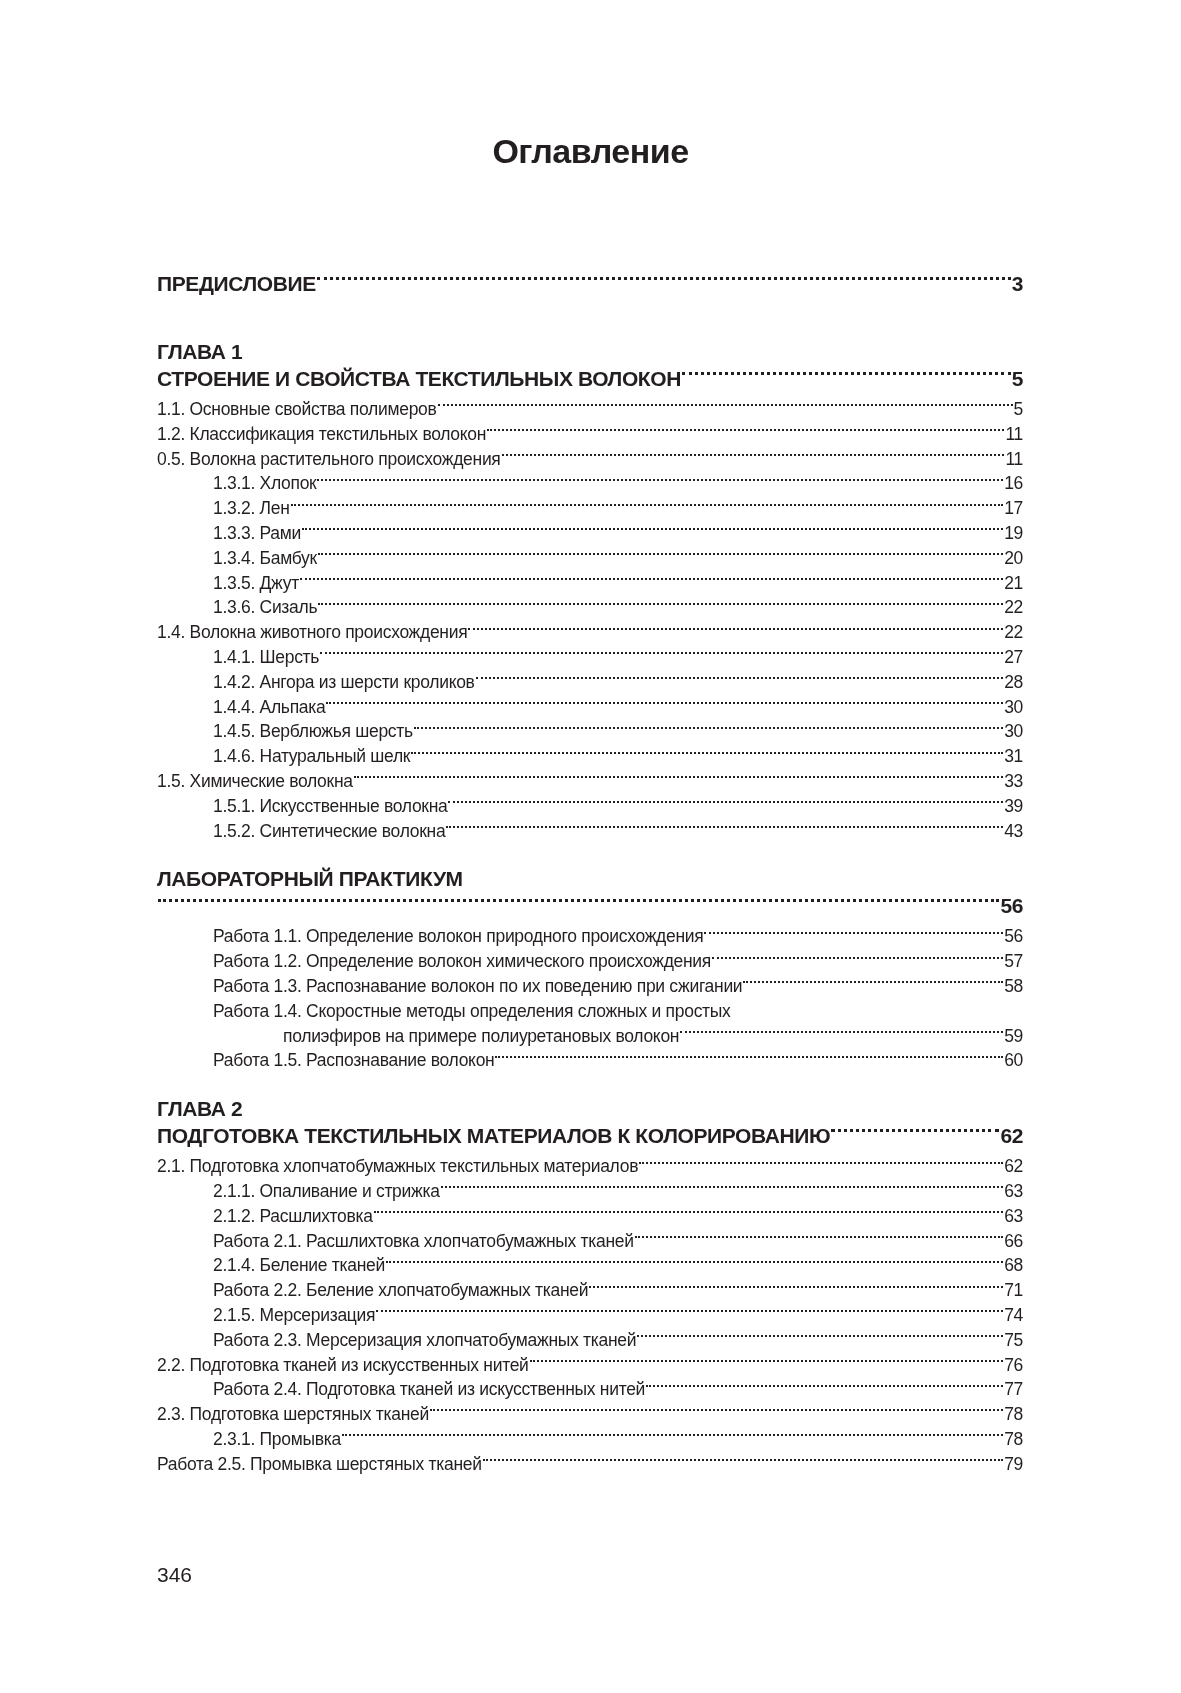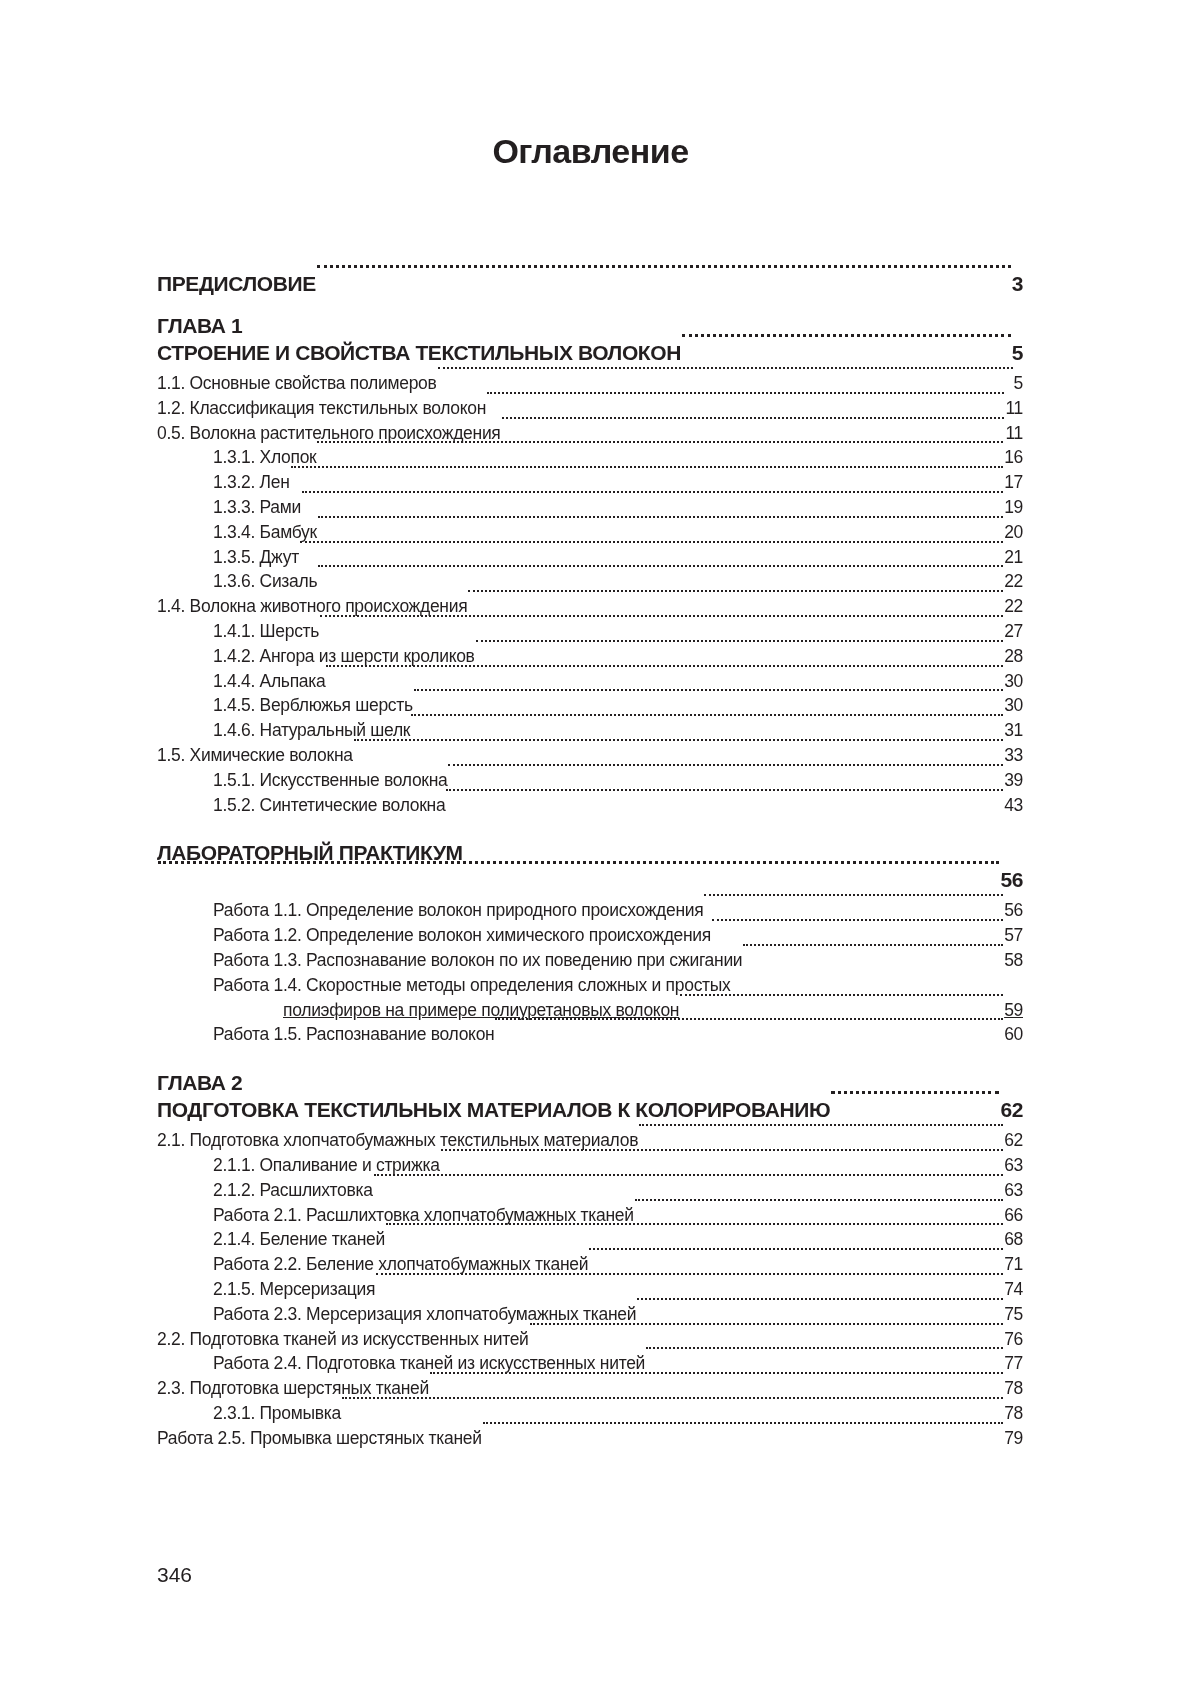--- a/index.html
+++ b/index.html
@@ -8,31 +8,31 @@
     font-family: "Liberation Sans", sans-serif; color: #231f20;
   }
   .page-title {
     position: absolute; top: 132px; left: 0; width: 1181px; text-align: center;
     font-size: 34px; font-weight: bold; letter-spacing: -0.5px;
   }
   .toc {
     position: absolute; top: 270px; left: 157px; width: 866px;
   }
   .entry {
-    display: flex; align-items: flex-start; font-size: 17.5px; line-height: 24.8px;
+    display: flex; align-items: center; font-size: 17.5px; line-height: 24.8px;
     white-space: nowrap; letter-spacing: -0.3px;
   }
   .entry .text { flex: 0 0 auto; }
   .entry .leader {
     flex: 1 1 auto; overflow: hidden; margin: 0 1px;
     border-bottom: 2px dotted #231f20; height: 0; position: relative; top: -4px;
   }
   .entry .page { flex: 0 0 auto; }
   .lvl2 { padding-left: 56px; }
-  .cont { padding-left: 126px; text-decoration: underline; }
+  .cont { padding-left: 126px; }
   .heading-block { margin-top: 24px; }
   .heading-line {
     font-size: 21px; font-weight: bold; line-height: 27px; letter-spacing: -0.4px;
   }
   .heading-entry { font-size: 21px; font-weight: bold; line-height: 27px; letter-spacing: -0.4px; margin-bottom: 5px; }
   .heading-entry .leader { border-bottom: 3px dotted #231f20; top: -5px; }
   .multi { display: block; }
   .multi .first { font-size: 17.5px; line-height: 24.8px; letter-spacing: -0.3px; padding-left: 56px; }
   .folio {
     position: absolute; top: 1563px; left: 157px; font-size: 21px;
@@ -44,21 +44,21 @@
 <div class="page-title">Оглавление</div>
 
 <div class="toc">
 
   <div class="entry heading-entry">
     <span class="text">ПРЕДИСЛОВИЕ</span>
     <span class="leader"></span>
     <span class="page">3</span>
   </div>
 
-  <div class="heading-block" style="margin-top:15px;">
+  <div class="heading-block" style="margin-top:41px;">
     <div class="heading-line">ГЛАВА 1</div>
     <div class="entry heading-entry">
       <span class="text">СТРОЕНИЕ И СВОЙСТВА ТЕКСТИЛЬНЫХ ВОЛОКОН</span>
       <span class="leader"></span>
       <span class="page">5</span>
     </div>
     <div id="ch1-list">
         <div class="entry">
           <span class="text">1.1. Основные свойства полимеров</span>
           <span class="leader"></span>

